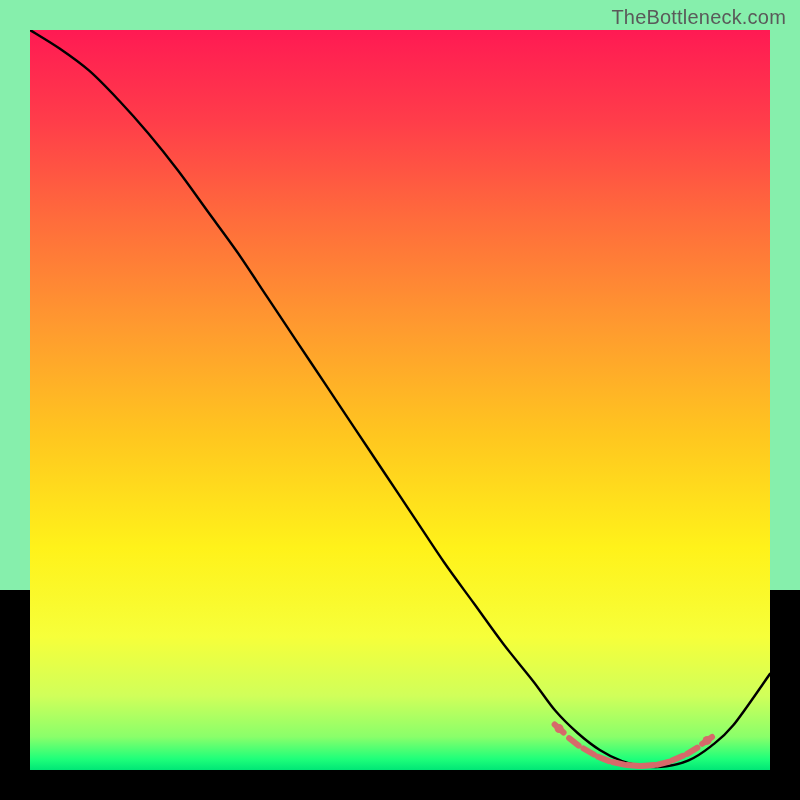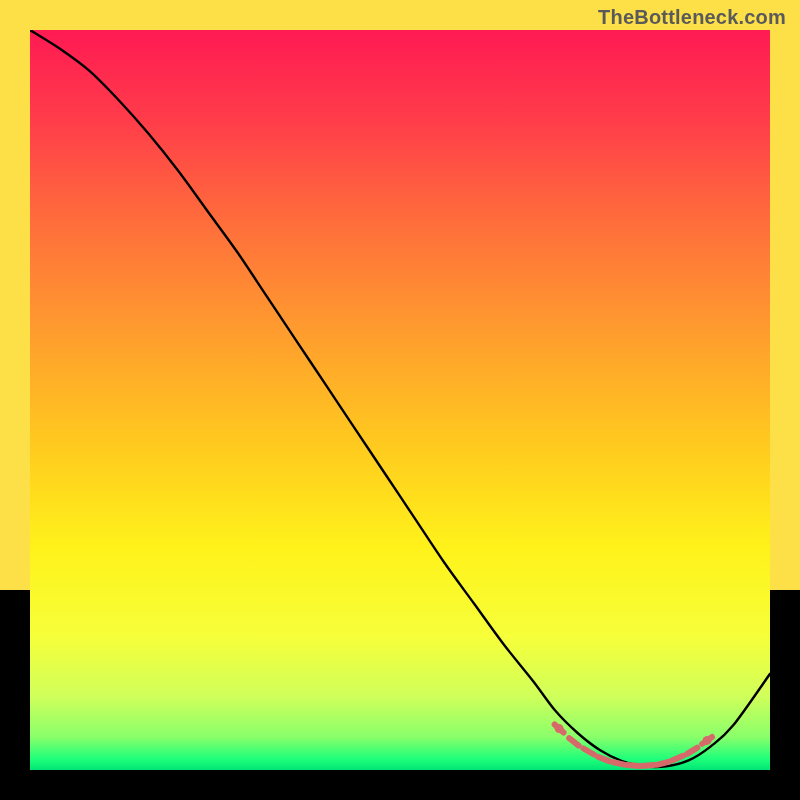--- a/index.html
+++ b/index.html
@@ -10,22 +10,21 @@
     background: #000000;
     overflow: hidden;
     font-family: Arial, Helvetica, sans-serif;
   }
   .frame {
     position: absolute;
     top: 0;
     left: 0;
     width: 800px;
     height: 590px;
-    background: #fde047;
-    font-weight: bold;
+    background: #86efac;
   }
   .watermark {
     position: absolute;
     top: 6px;
     right: 14px;
     color: #5a5a5a;
     font-size: 20px;
     letter-spacing: 0.2px;
     font-family: Arial, Helvetica, sans-serif;
     user-select: none;

